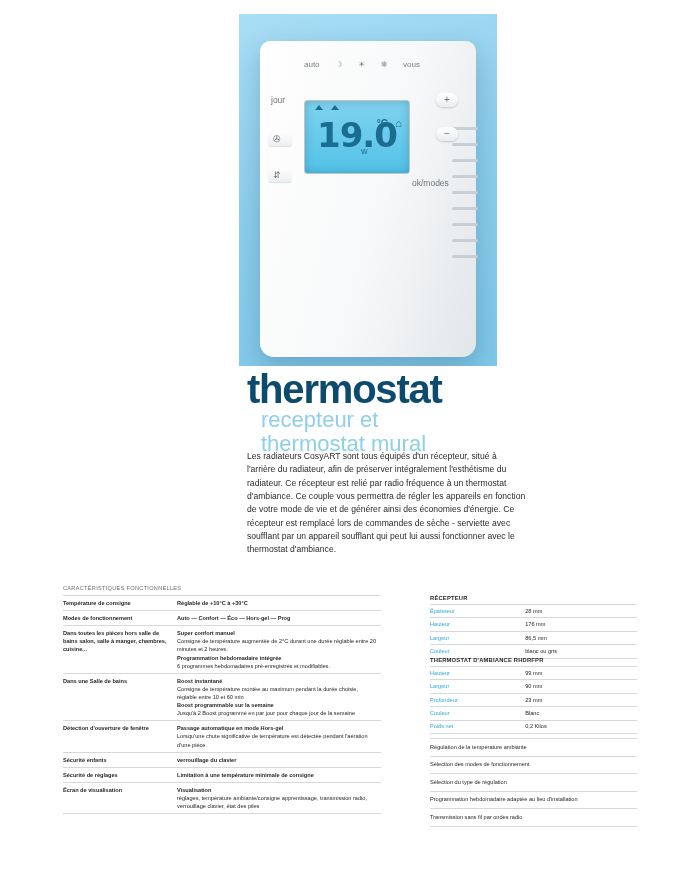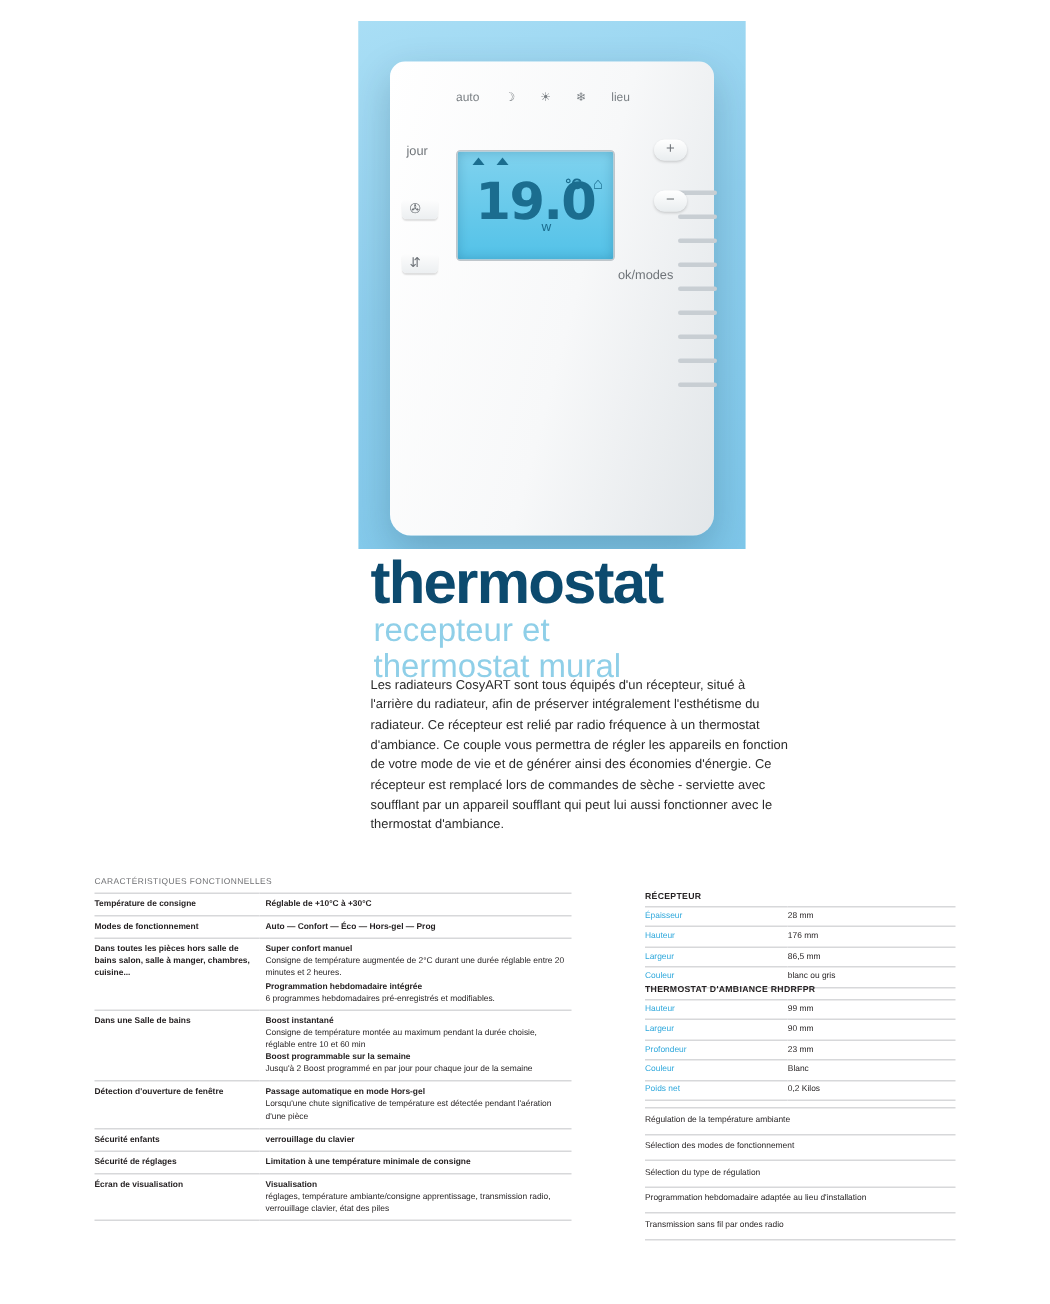--- a/index.html
+++ b/index.html
@@ -185,21 +185,21 @@
   }
   .title-sub {
     position: absolute;
     left: 249px;
     top: 408px;
     font-size: 22px;
     color: #8fcfe8;
     line-height: 1.1;
     font-weight: normal;
   }
-  .title-sub div { white-space: nowrap; }
+  .title-sub div { white-space: nowrap; margin-left: 12px; }
 
   .intro {
     position: absolute;
     left: 247px;
     top: 450px;
     width: 280px;
     font-size: 8.6px;
     line-height: 1.55;
     color: #2b2b2b;
   }
@@ -297,21 +297,21 @@
       <div class="slot"></div>
         <div class="slot"></div>
         <div class="slot"></div>
     </div>
 
     <div class="topicons">
       <span>auto</span>
       <span>☽</span>
       <span>☀</span>
       <span>❄</span>
-      <span>lieu</span>
+      <span>vous</span>
     </div>
 
     <div class="screen">
       <div class="tri" style="left:10px"></div>
       <div class="tri" style="left:26px"></div>
       <div class="temp">19.0</div>
       <div class="unit">°C</div>
       <div class="home-icon">⌂</div>
       <div class="wicon">w</div>
     </div>

